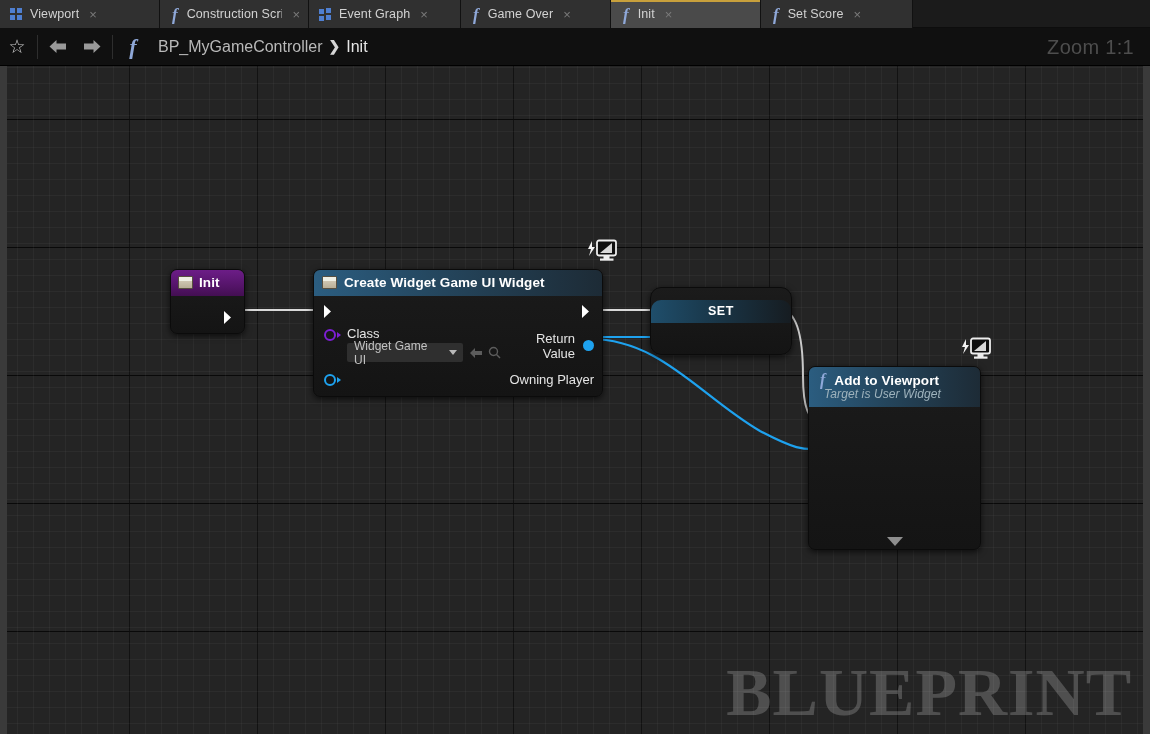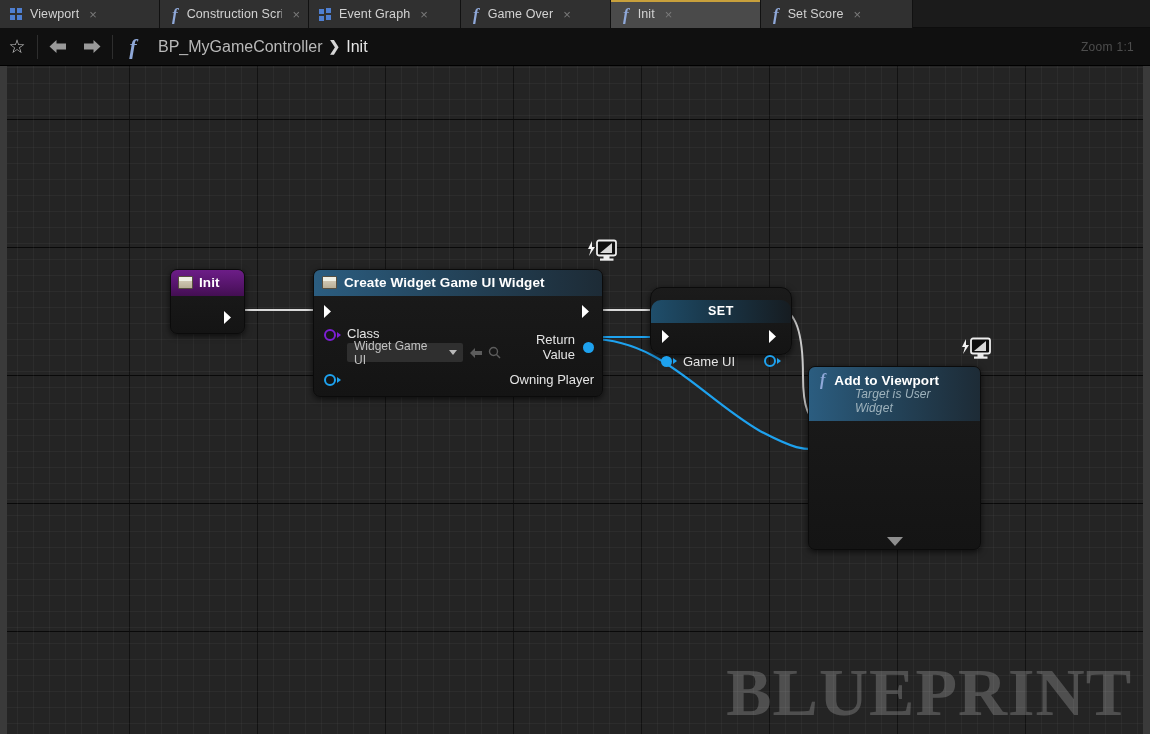--- a/index.html
+++ b/index.html
@@ -79,21 +79,21 @@
   }
   .arrow-glyph { fill: #9a9a9a; }
   .breadcrumb {
     display: flex; align-items: flex-start; margin-left: 8px; gap: 6px;
   }
   .bc-root { color: #b9b9b9; font-size: 16px; }
   .bc-sep { color: #d6d6d6; font-size: 14px; font-weight: bold; }
   .bc-leaf { color: #e6e6e6; font-size: 16px; }
   .zoom-label {
     position: absolute; right: 16px; top: 50%; transform: translateY(-50%);
-    color: #4d4d4d; font-size: 12px; letter-spacing: .3px;
+    color: #4d4d4d; font-size: 20px; letter-spacing: .3px;
   }
 
   
   .graph {
     position: absolute; top: 66px; left: 0; width: 1150px; height: 668px;
     background-color: #242424;
     background-image:
       linear-gradient(to right, rgba(255,255,255,.035) 1px, transparent 1px),
       linear-gradient(to bottom, rgba(255,255,255,.035) 1px, transparent 1px),
       linear-gradient(to right, rgba(0,0,0,.75) 1px, transparent 1px),
@@ -333,21 +333,21 @@
 
         <div class="row split" style="padding:2px 8px 2px 9px;">
           <svg class="exec" viewBox="0 0 13 15">
             <path d="M1 1 L8 7.5 L1 14 Z" fill="#ffffff"></path>
           </svg>
           <svg class="exec" viewBox="0 0 13 15">
             <path d="M1 1 L8 7.5 L1 14 Z" fill="#ffffff"></path>
           </svg>
         </div>
 
-        <div class="row split" style="padding:4px 8px 0 10px; align-items:flex-end;">
+        <div class="row split" style="padding:4px 8px 0 10px; align-items:center;">
           <div style="display:flex; align-items:flex-start;">
             <div style="display:flex;align-items:center;padding-top:3px;">
               <span class="dot ring-purple"></span>
                 <span class="pin-arrow purple"></span>
             </div>
             <div style="margin-left:6px;">
               <div class="pin-label">Class</div>
               <div style="display:flex; align-items:center; margin-top:2px;">
                 <span class="combo">
                   <span class="combo-text">Widget Game UI</span>
@@ -388,50 +388,29 @@
           <rect x="17.5" y="17" width="6" height="3" fill="#ededed"></rect>
           <rect x="14" y="19.5" width="13.5" height="2.2" fill="#ededed"></rect>
         </svg>
       </div>
     </div>
 
     <div class="node" style="left:650px; top:221px; width:142px; height:68px; border-radius:11px;">
       <div class="node-head set" style="border-radius:10px 10px 0 0;margin-top:12px;">
         <span class="nh-title">SET</span>
       </div>
-      <div class="node-body" style="padding-top:2px;">
-        <div class="row split" style="padding:1px 10px 0 10px;">
-          <svg class="exec" viewBox="0 0 13 15">
-            <path d="M1 1 L8 7.5 L1 14 Z" fill="#ffffff"></path>
-          </svg>
-          <svg class="exec" viewBox="0 0 13 15">
-            <path d="M1 1 L8 7.5 L1 14 Z" fill="#ffffff"></path>
-          </svg>
-        </div>
-        <div class="row split" style="padding:6px 10px 0 10px;">
-          <div style="display:flex; align-items:center;">
-            <span class="dot blue"></span>
-            <span class="pin-arrow blue" style="border-left-color:#1ea2ef;"></span>
-            <span class="pin-label" style="margin-left:6px;">Game UI</span>
-          </div>
-          <div style="display:flex; align-items:center;">
-            <span class="dot ring-blue"></span>
-              <span class="pin-arrow blue"></span>
-          </div>
-        </div>
-      </div>
     </div>
 
     <div class="node" style="left:808px; top:300px; width:173px; height:184px;">
       <div class="node-head fn" style="padding:5px 10px 6px 9px; display:block;">
         <div style="display:flex; align-items:center;">
           <span class="ficon" style="font-size:16px; color:#8fa8d8; margin-right:7px;">f</span>
           <span class="nh-title">Add to Viewport</span>
         </div>
-        <div class="nh-sub" style="margin-left:37px;">Target is User Widget</div>
+        <div class="nh-sub" style="margin-left:6px;">Target is User Widget</div>
       </div>
       <div class="collapse-arrow"></div>
 
       <div class="badge" style="right:-12px; top:-30px;">
         <svg width="32" height="24" viewBox="0 0 32 24">
           <path d="M6 2 L2 10 L5 10 L3 17 L9 8 L6 8 Z" fill="#f2f2f2"></path>
           <rect x="11" y="1.5" width="19" height="15" rx="2" fill="#0f0f0f" stroke="#ededed" stroke-width="1.8"></rect>
           <path d="M14 14 L26 4 L26 14 Z" fill="#d8d8d8"></path>
           <rect x="17.5" y="17" width="6" height="3" fill="#ededed"></rect>
           <rect x="14" y="19.5" width="13.5" height="2.2" fill="#ededed"></rect>

